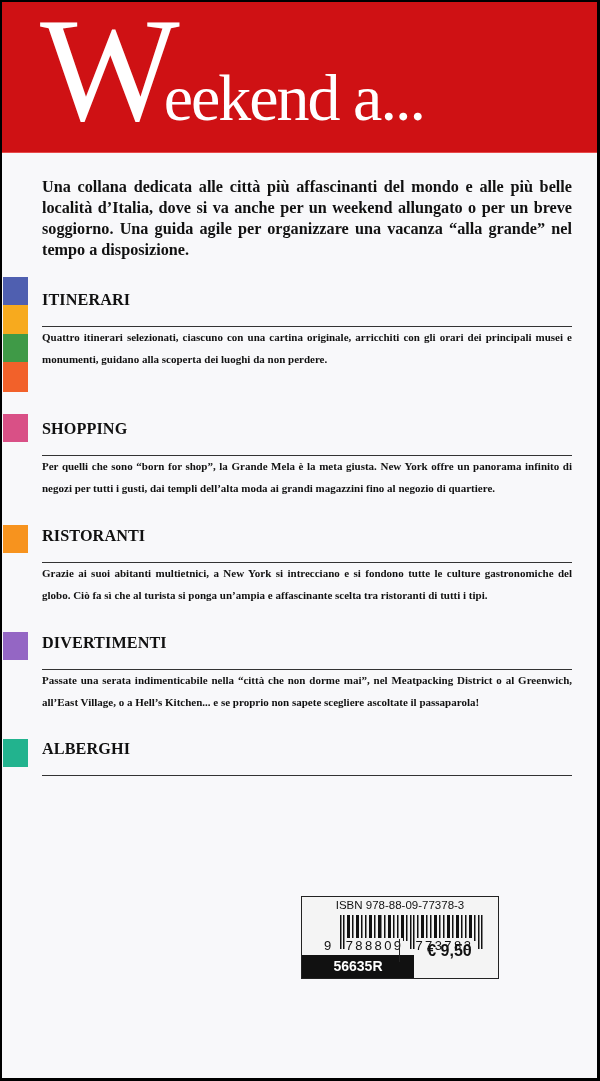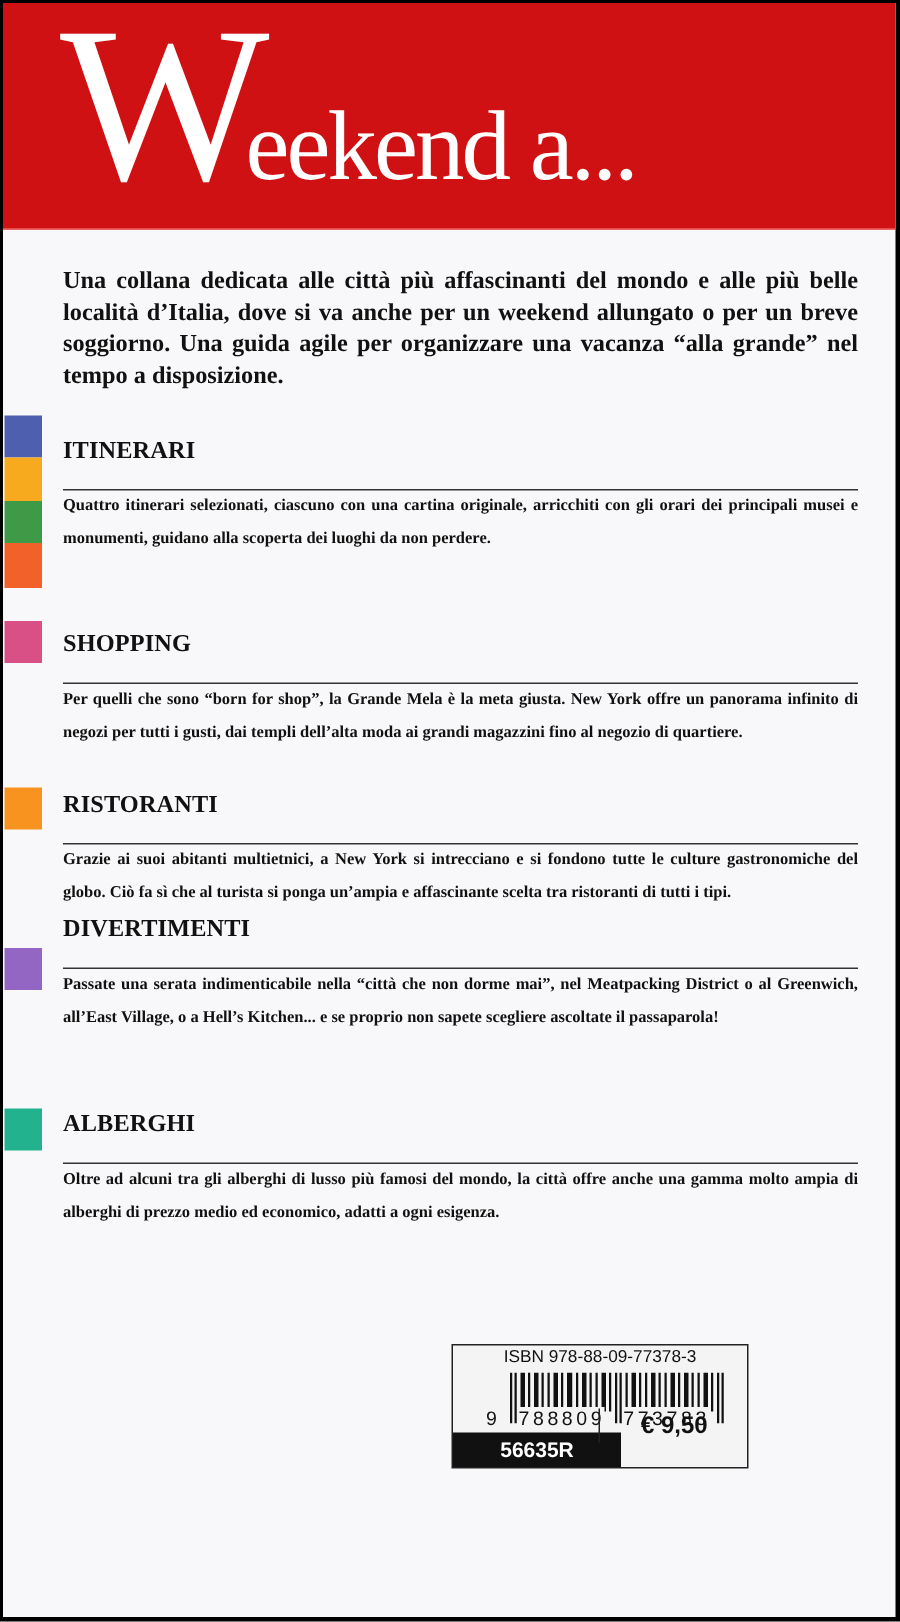--- a/index.html
+++ b/index.html
@@ -102,29 +102,28 @@
     <p>Per quelli che sono “born for shop”, la Grande Mela è la meta giusta. New York offre un panorama infinito di negozi per tutti i gusti, dai templi dell’alta moda ai grandi magazzini fino al negozio di quartiere.</p>
   </div>
 
   <div class="swatch" style="top:523px;height:28px;background:#f7931e;"></div>
   <div class="section" style="top:525px;">
     <h2>RISTORANTI</h2>
     <p>Grazie ai suoi abitanti multietnici, a New York si intrecciano e si fondono tutte le culture gastronomiche del globo. Ciò fa sì che al turista si ponga un’ampia e affascinante scelta tra ristoranti di tutti i tipi.</p>
   </div>
 
   <div class="swatch" style="top:630px;height:28px;background:#9466c4;"></div>
-  <div class="section" style="top:608px;">
+  <div class="section" style="top:632px;">
     <h2>DIVERTIMENTI</h2>
     <p>Passate una serata indimenticabile nella “città che non dorme mai”, nel Meatpacking District o al Greenwich, all’East Village, o a Hell’s Kitchen... e se proprio non sapete scegliere ascoltate il passaparola!</p>
   </div>
 
   <div class="swatch" style="top:737px;height:28px;background:#22b38e;"></div>
   <div class="section" style="top:738px;">
     <h2>ALBERGHI</h2>
-    <p>Oltre ad alcuni tra gli alberghi di lusso più famosi del mondo, la città offre anche una gamma molto ampia di alberghi di prezzo medio ed economico, adatti a ogni esigenza.</p>
   </div>
 
   <div class="isbn-box">
     <div class="isbn-text">ISBN 978-88-09-77378-3</div>
     <svg class="barcode" viewBox="0 0 150 34" preserveAspectRatio="none">
       <g fill="#111">
         <rect x="0" y="0" width="1.5" height="34"></rect>
           <rect x="3" y="0" width="1.5" height="34"></rect>
         <rect x="7" y="0" width="3" height="26"></rect>
           <rect x="12" y="0" width="1.5" height="26"></rect>

